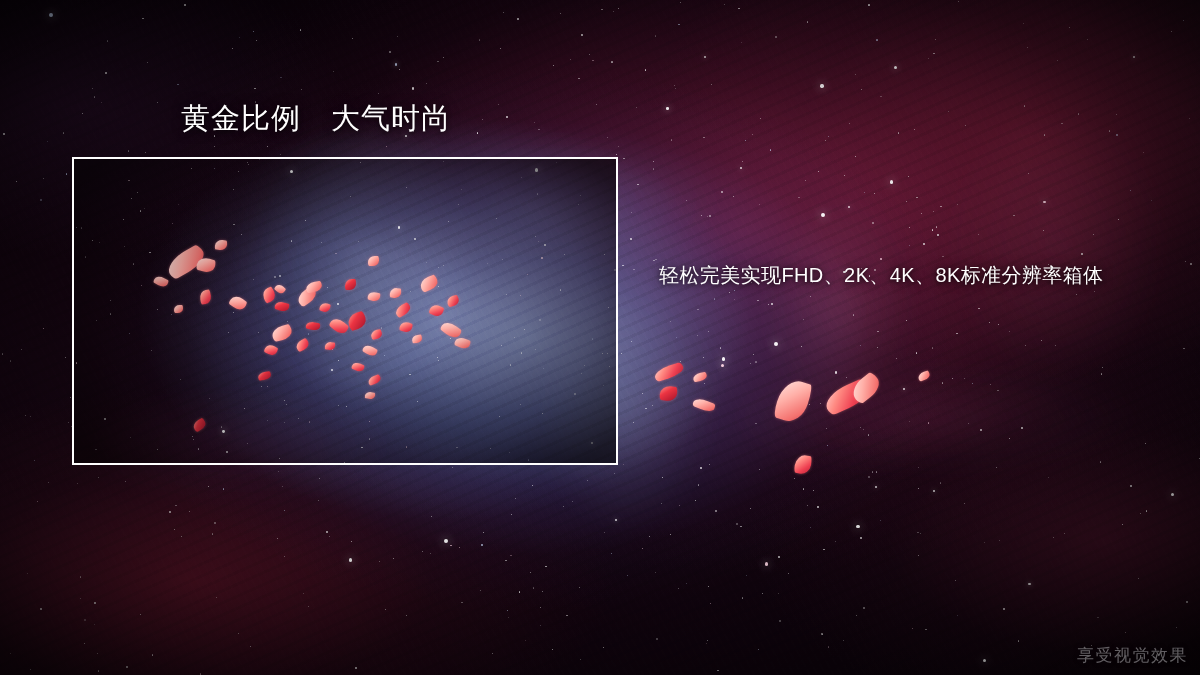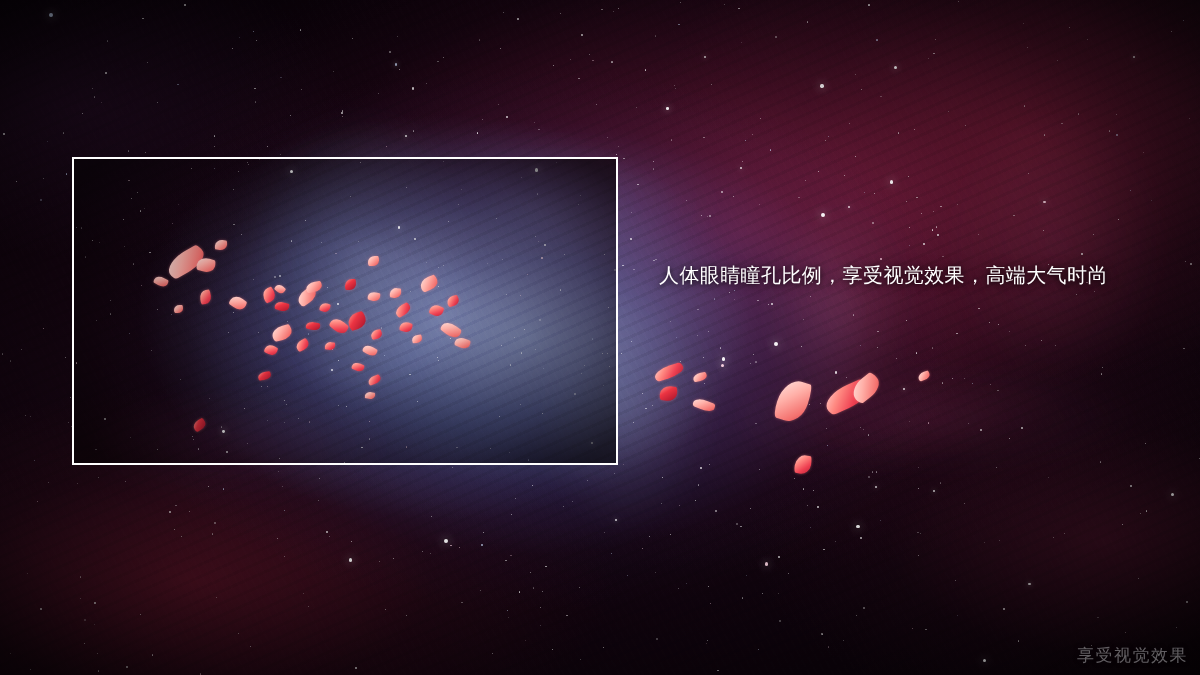--- a/index.html
+++ b/index.html
@@ -1014,20 +1014,21 @@
           <div class="petal pale" style="left:412px;top:335px;width:10px;height:8px;transform:rotate(-6deg);"></div>
           <div class="petal pale" style="left:441px;top:324px;width:20px;height:12px;transform:rotate(36deg);"></div>
           <div class="petal" style="left:447px;top:296px;width:12px;height:10px;transform:rotate(-16deg);"></div>
           <div class="petal pale" style="left:455px;top:338px;width:15px;height:10px;transform:rotate(22deg);"></div>
           <div class="petal deep" style="left:193px;top:420px;width:13px;height:10px;transform:rotate(-30deg);"></div>
         </div>
     </div>
     <div class="frame-shade"></div>
   </div>
 
+  <div id="title">黄金比例　大气时尚</div>
 
   <div id="body-text">
-    <div class="line">人体眼睛瞳孔比例，享受视觉效果，高端大气时尚</div>
+    <div class="line">轻松完美实现FHD、2K、4K、8K标准分辨率箱体</div>
   </div>
 
   <div id="watermark">享受视觉效果</div>
 
 </div>
 
 </body></html>

